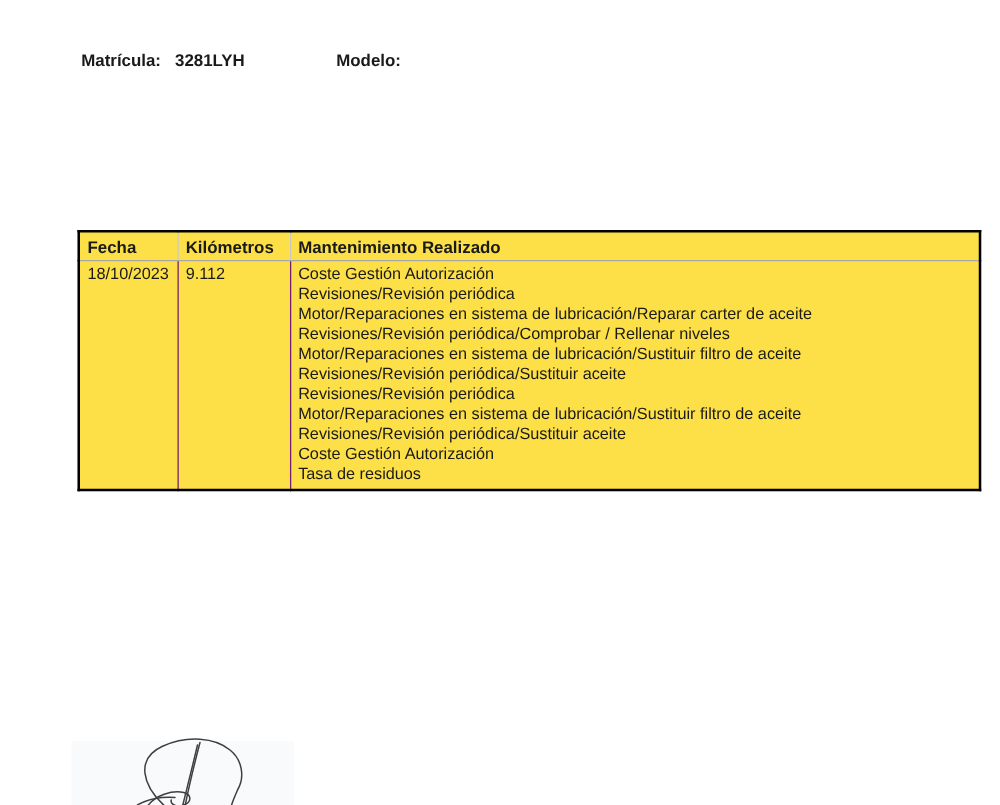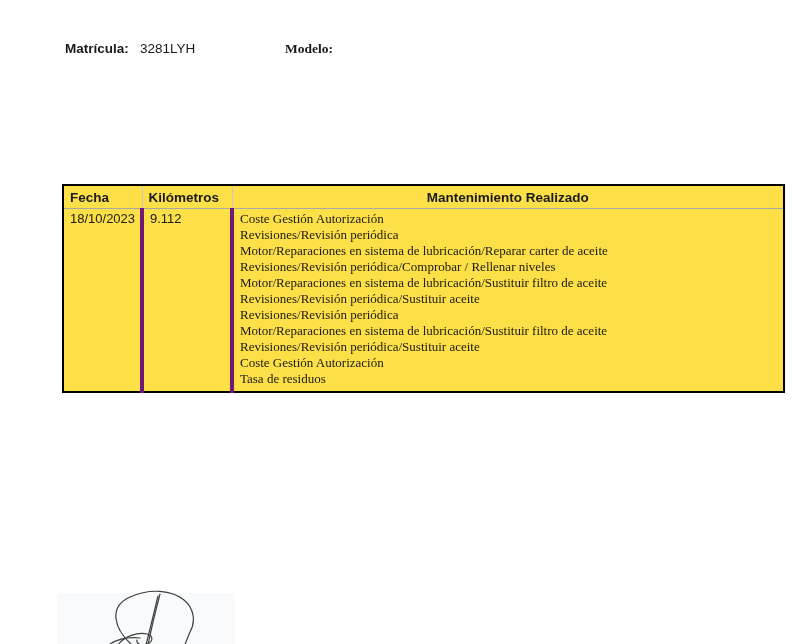--- a/index.html
+++ b/index.html
@@ -9,24 +9,24 @@
     font-family: "Liberation Sans", "DejaVu Sans", sans-serif;
     color: #1a1a1a;
     overflow: hidden;
     position: relative;
   }
   .page { position: relative; width: 667px; height: 644px; }
 
   
   .topline { position: absolute; top: 41px; left: 0; width: 800px; height: 18px; font-size: 13.5px; }
   .lbl { font-weight: bold; position: absolute; white-space: nowrap; }
-  .val { font-weight: normal; position: absolute; white-space: nowrap; }
+  .val { font-weight: bold; position: absolute; white-space: nowrap; }
   .lbl-matricula { left: 65px; }
   .val-matricula { left: 140px; }
-  .lbl-modelo   { left: 285px; font-family: Liberation Serif, serif; }
+  .lbl-modelo   { left: 269px; }
   .val-modelo   { left: 352px; }
 
   
   table.maint {
     position: absolute;
     left: 62px; top: 184px;
     width: 723px;
     border-collapse: collapse;
     border: 2.5px solid #000000;
     table-layout: fixed;
@@ -37,30 +37,30 @@
   table.maint col.c-km    { width: 90px; }
   table.maint th {
     font-size: 13.5px;
     font-weight: bold;
     text-align: left;
     padding: 4px 6px 3px 6px;
     border-bottom: 1px solid #a8a8a8;
     border-right: 1px solid #c9c9c9;
     white-space: nowrap;
   }
-  table.maint th:last-child { border-right: none; text-align: center; }
+  table.maint th:last-child { border-right: none; }
   table.maint th.th-km { text-align: left; }
   table.maint td {
     vertical-align: top;
     padding: 2px 6px 4px 6px;
-    border-right: 4px solid #701a75;
+    border-right: 1px solid #701a75;
     line-height: 16px;
   }
   table.maint td:last-child { border-right: none; }
-  td.cell-maint { padding-left: 10px; white-space: pre-line; font-family: Liberation Serif, serif; }
+  td.cell-maint { padding-left: 10px; white-space: pre-line; }
   td.cell-fecha { padding-left: 8px; }
   td.cell-km    { padding-left: 6px; margin-left: 23px; }
 
   
   .sig-box {
     position: absolute;
     left: 57px; top: 593px;
     width: 178px; height: 51px;
     background: #f8fafc;
   }

